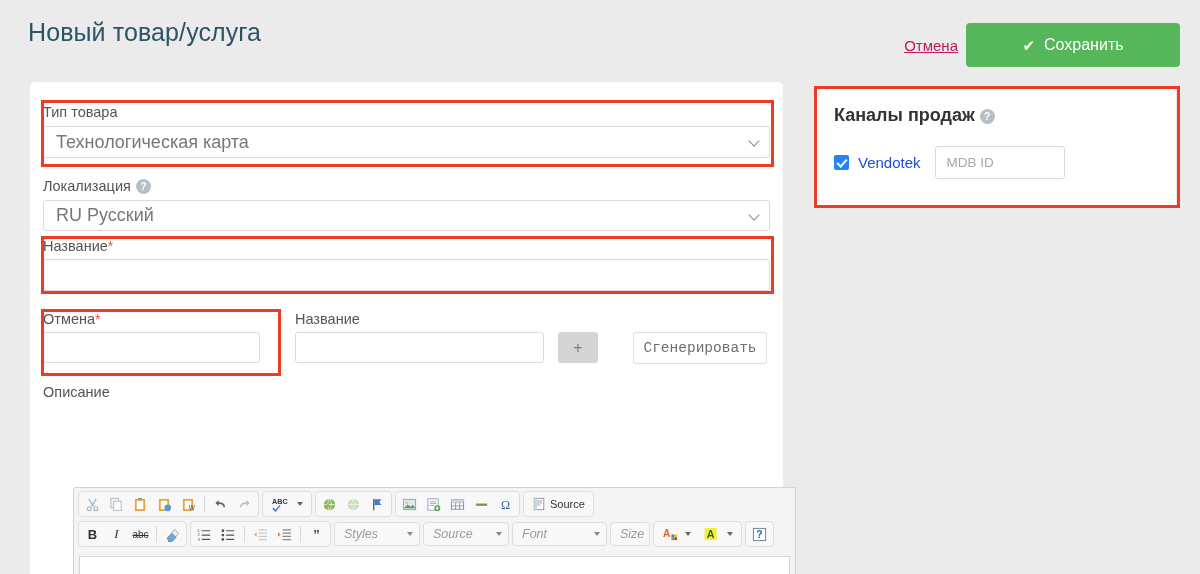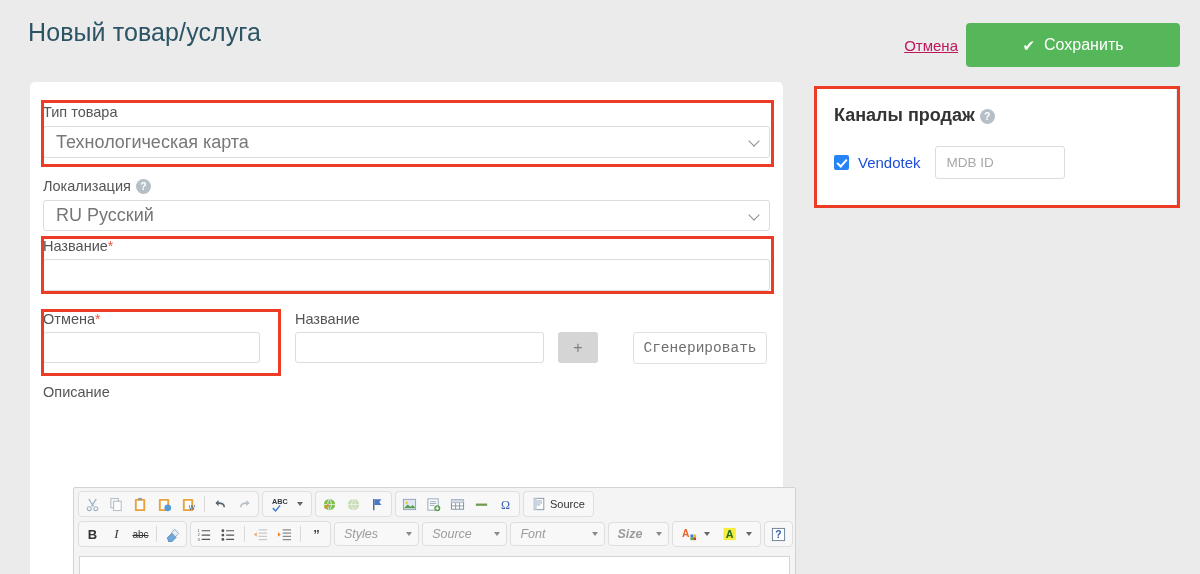--- a/index.html
+++ b/index.html
@@ -493,21 +493,21 @@
         <span class="tb-caret"></span>
       </div>
       <div class="tb-select" style="width:86px;">
         <span>Source</span>
         <span class="tb-caret"></span>
       </div>
       <div class="tb-select" style="width:95px;">
         <span>Font</span>
         <span class="tb-caret"></span>
       </div>
-      <div class="tb-select" style="width:62px;font-weight:bold;">
+      <div class="tb-select" style="width:40px;">
         <span>Size</span>
         <span class="tb-caret"></span>
       </div>
 
       <div class="tb-group">
         <div class="tb-btn wide">
           <svg width="17" height="15" viewBox="0 0 18 16">
               <text x="1" y="11" font-size="11" font-weight="bold" fill="#e8632a" font-family="Liberation Sans">A</text>
               <rect x="10" y="8" width="3" height="3" fill="#3b7dd8"></rect>
               <rect x="13" y="8" width="3" height="3" fill="#e8c12a"></rect>

